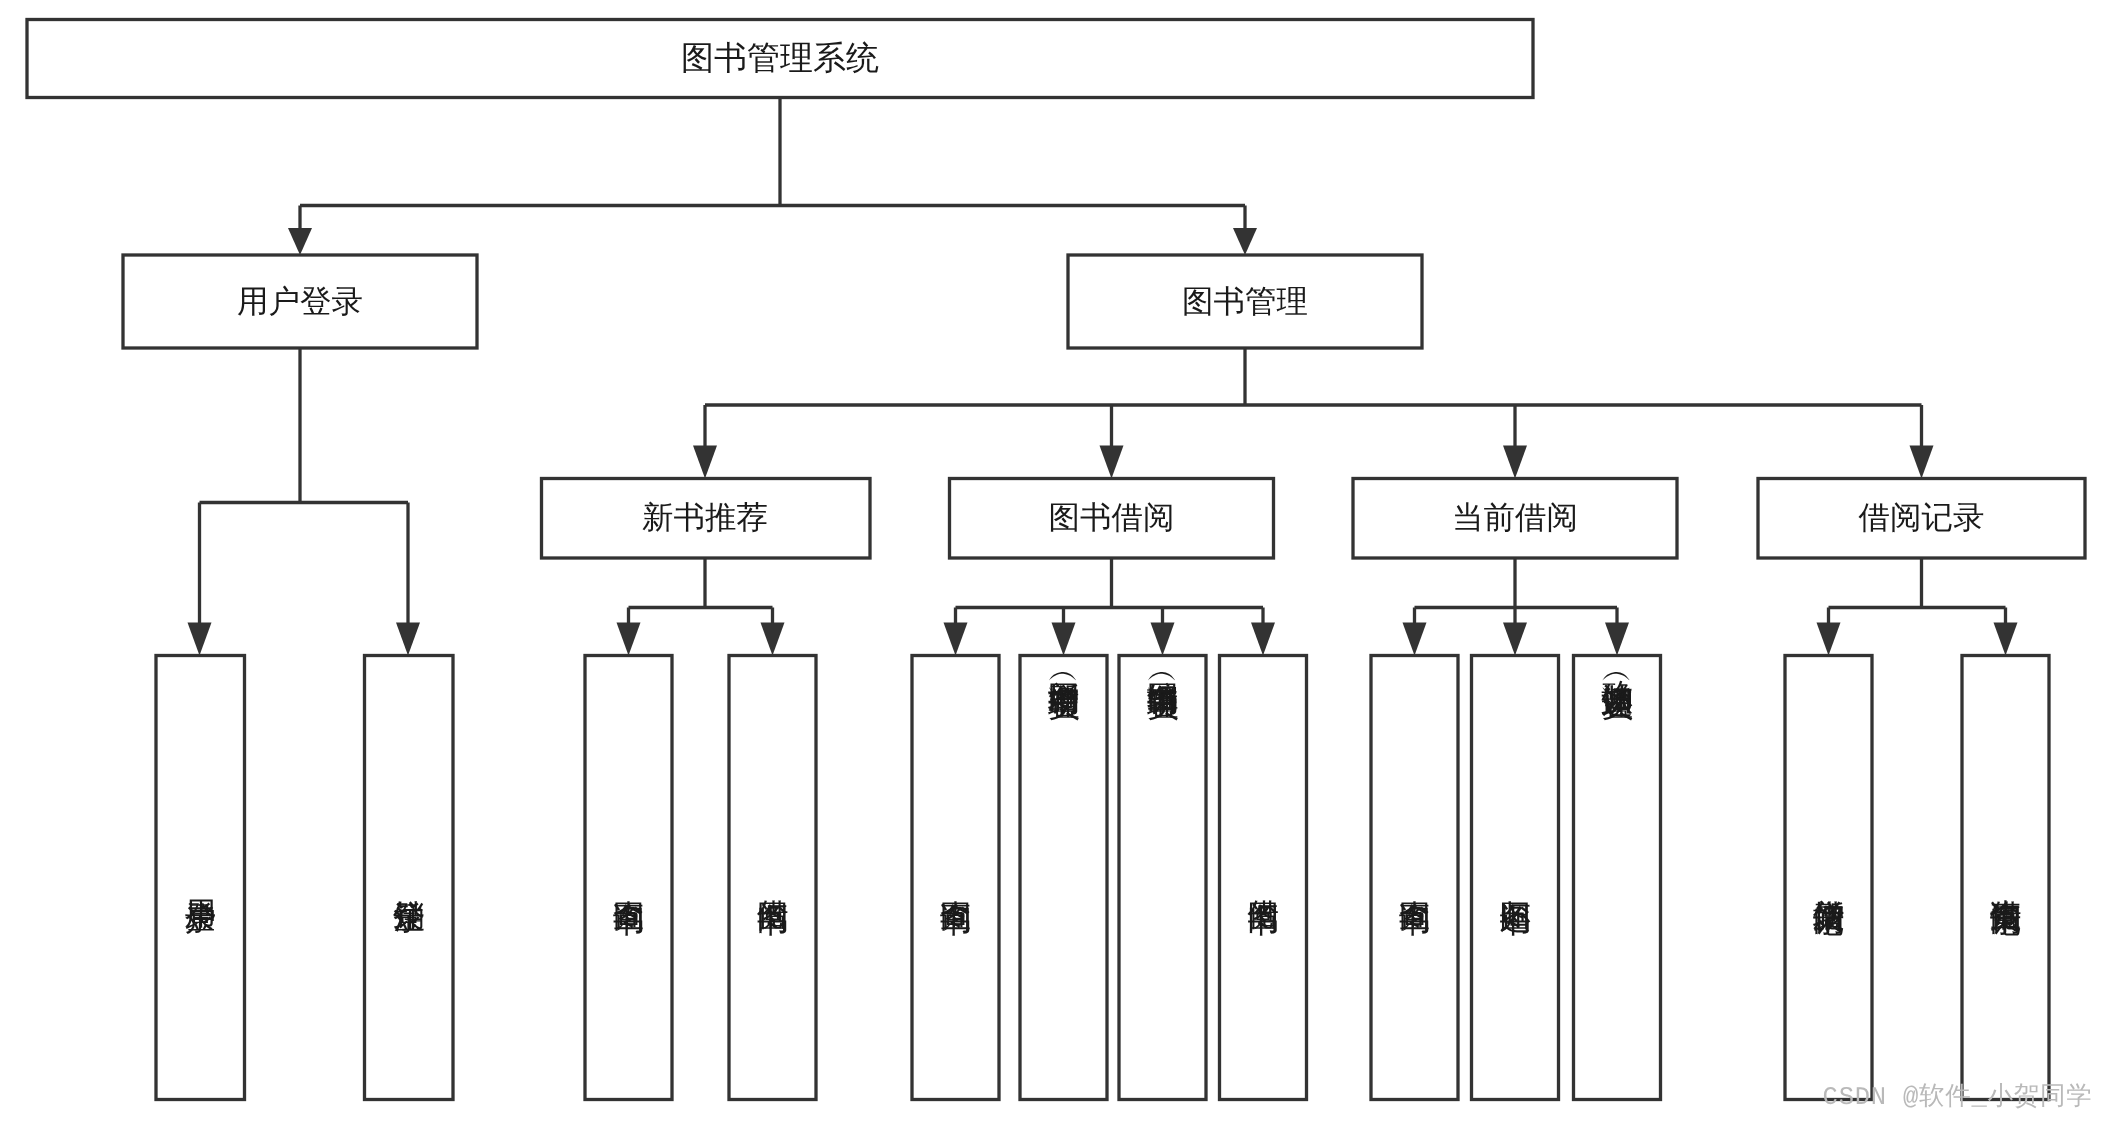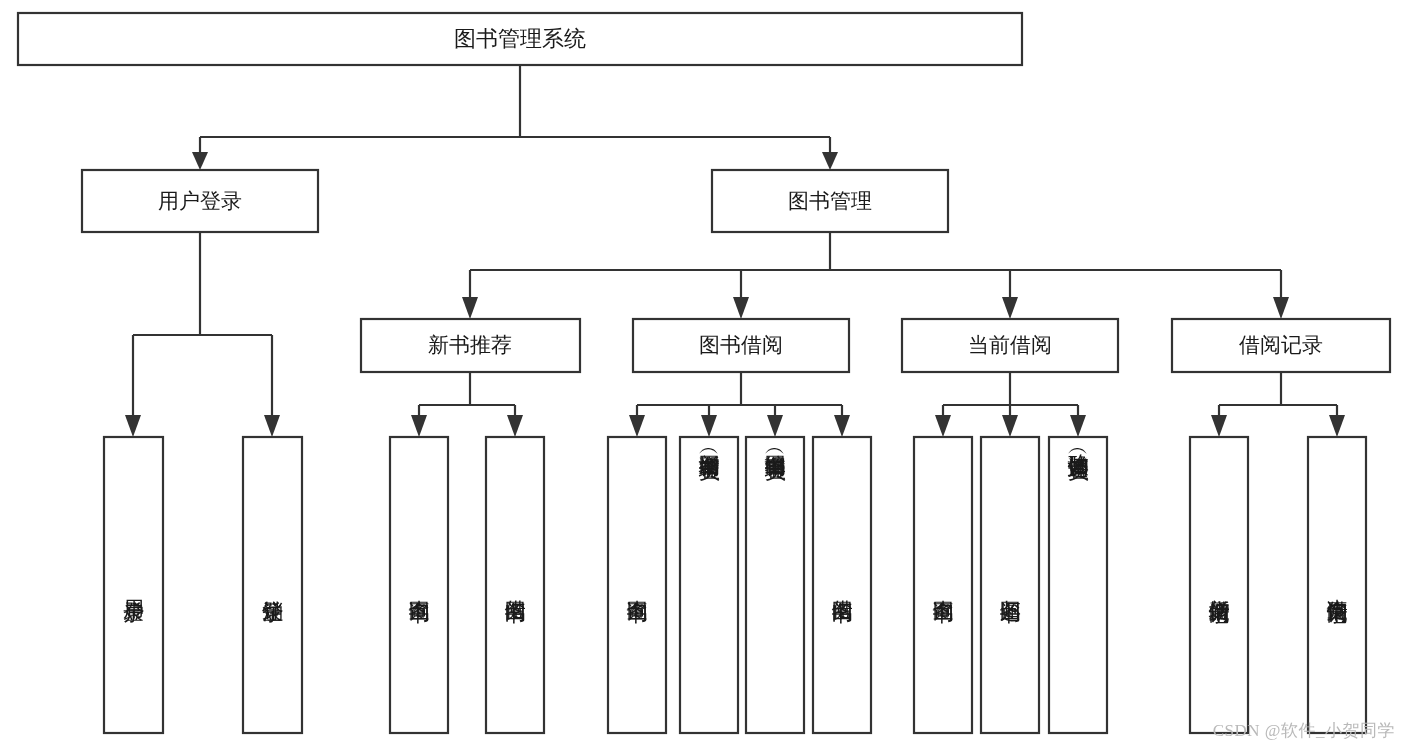--- a/index.html
+++ b/index.html
@@ -73,21 +73,21 @@
     line-height: 1.06;
     letter-spacing: 1px;
     color: #1a1a1a;
     white-space: nowrap;
     text-align: center;
   }
   .watermark {
     position: absolute;
     right: 10px;
     bottom: 5px;
-    font-family: Liberation Serif, serif;
+    font-family: Liberation Mono, monospace;
     font-size: 17px;
     color: #b9b9b9;
     letter-spacing: 0.5px;
     white-space: nowrap;
   }
 </style>
 </head>
 <body>
 
 <div id="diagram-root">

